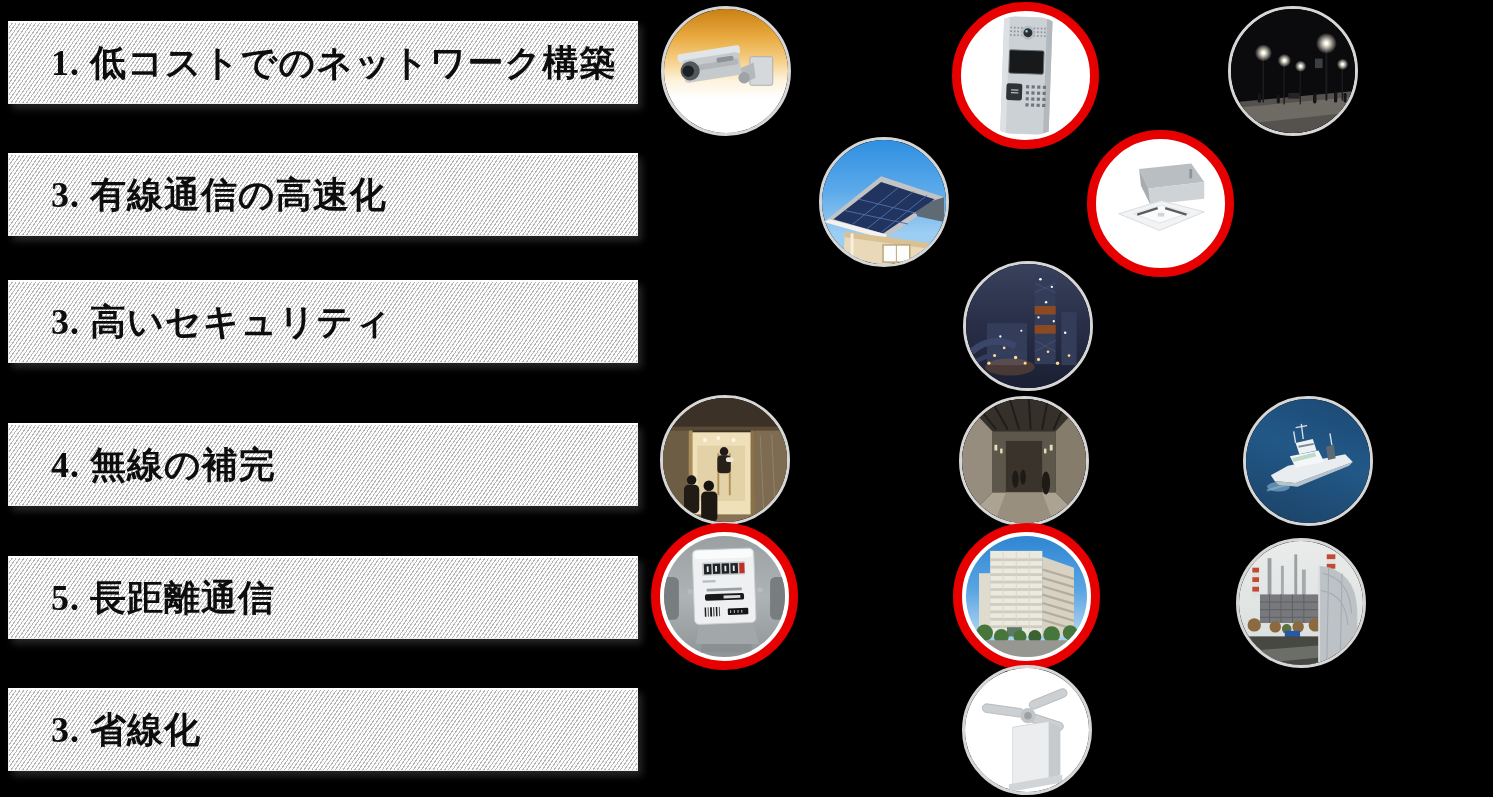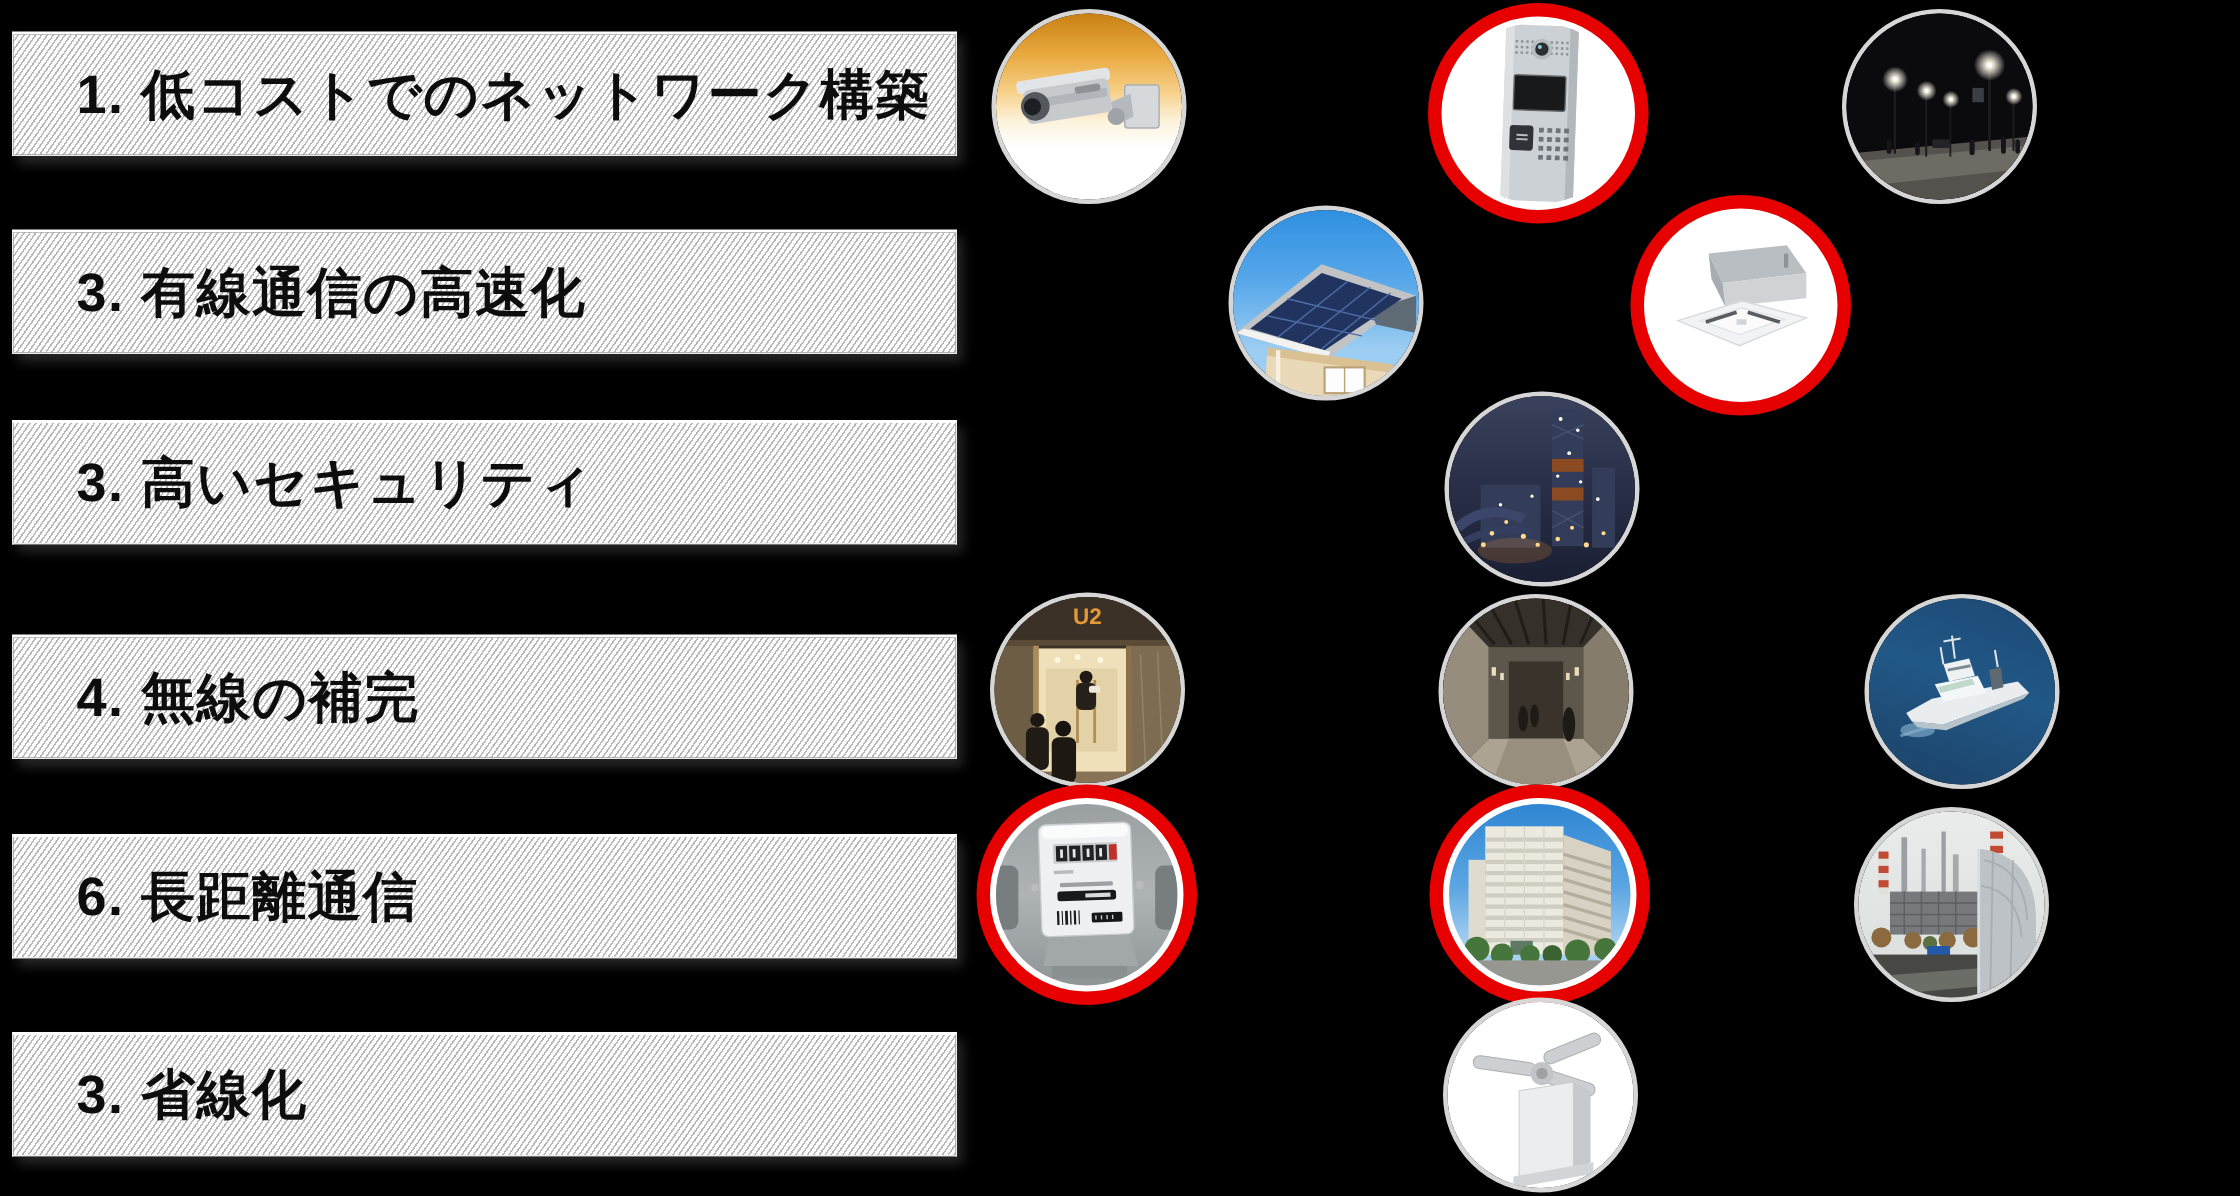--- a/index.html
+++ b/index.html
@@ -1,17 +1,17 @@
 <!DOCTYPE html>
 <html style="--ring-color: #e60000;"><head>
 <meta charset="utf-8">
 <style>
   html,body{margin:0;padding:0;background:#000;}
   .slide{position:relative;width:1493px;height:797px;background:#000;overflow:hidden;
-         font-family:Liberation Sans, sans-serif;}
+         font-family:Liberation Serif, serif;}
 
   
   .bar{position:absolute;left:8px;width:630px;height:83px;display:flex;align-items:center;
        box-sizing:border-box;padding-left:42px;
        background:repeating-linear-gradient(125deg,#fcfcfc 0px,#fcfcfc 2.2px,#b6b6b6 2.2px,#b6b6b6 3.2px);
        border:1px solid #ececec;border-top:2px solid #ffffff;
        box-shadow:4px 5px 7px rgba(135,135,135,0.28);}
   .bar span{font-size:36px;font-weight:bold;color:#0d0d0d;letter-spacing:1px;white-space:nowrap;}
   #bar1{top:21px}#bar2{top:153px}#bar3{top:280px}#bar4{top:423px}#bar5{top:556px}#bar6{top:688px}
 
@@ -43,42 +43,42 @@
   .bg-lights{background:#0b0b0d;}
   .bg-solar{background:linear-gradient(180deg,#2f8fe0 0%,#5aa9ea 40%,#9ccdf2 75%);}
   .bg-facnight{background:linear-gradient(180deg,#39415c 0%,#2a3049 45%,#1a1f33 100%);}
   .bg-elevator{background:linear-gradient(180deg,#47392a 0%,#6b5740 30%,#8a7458 100%);}
   .bg-tunnel{background:#26211c;}
   .bg-ship{background:linear-gradient(200deg,#1c4872 0%,#225887 45%,#1b4165 100%);}
   .bg-meter{background:linear-gradient(180deg,#9aa0a2 0%,#aeb3b5 50%,#8f9496 100%);}
   .bg-building{background:linear-gradient(180deg,#2f86d2 0%,#5aa5e2 45%,#a8d0f0 78%);}
   .bg-facday{background:linear-gradient(180deg,#e9eceb 0%,#dfe3e2 60%,#d8dcdb 100%);}
 
-  .elev-sign{position:absolute;top:5px;left:0;right:0;text-align:center;
+  .elev-sign{position:absolute;top:5px;left:0;right:0;text-align:right;
              font-weight:bold;font-size:15px;color:#e59a39;z-index:2;}
 </style>
 </head>
 <body>
 
 <div class="slide">
 
   <div class="bar" id="bar1">
     <span>1. 低コストでのネットワーク構築</span>
   </div>
   <div class="bar" id="bar2">
     <span>3. 有線通信の高速化</span>
   </div>
   <div class="bar" id="bar3">
     <span>3. 高いセキュリティ</span>
   </div>
   <div class="bar" id="bar4">
     <span>4. 無線の補完</span>
   </div>
   <div class="bar" id="bar5">
-    <span>6. 長距離通信</span>
+    <span>5. 長距離通信</span>
   </div>
   <div class="bar" id="bar6">
     <span>3. 省線化</span>
   </div>
 
   <div class="pcircle small" id="ph-camera">
     <div class="ph bg-camera">
       <svg viewBox="0 0 130 130" preserveAspectRatio="xMidYMid slice">
         <rect x="90" y="50" width="24" height="30" rx="2" fill="#d6d9dc" stroke="#a9aeb2"></rect>
         <path d="M80 62 L94 56 L96 72 L84 78 Z" fill="#b5b9bd"></path>

